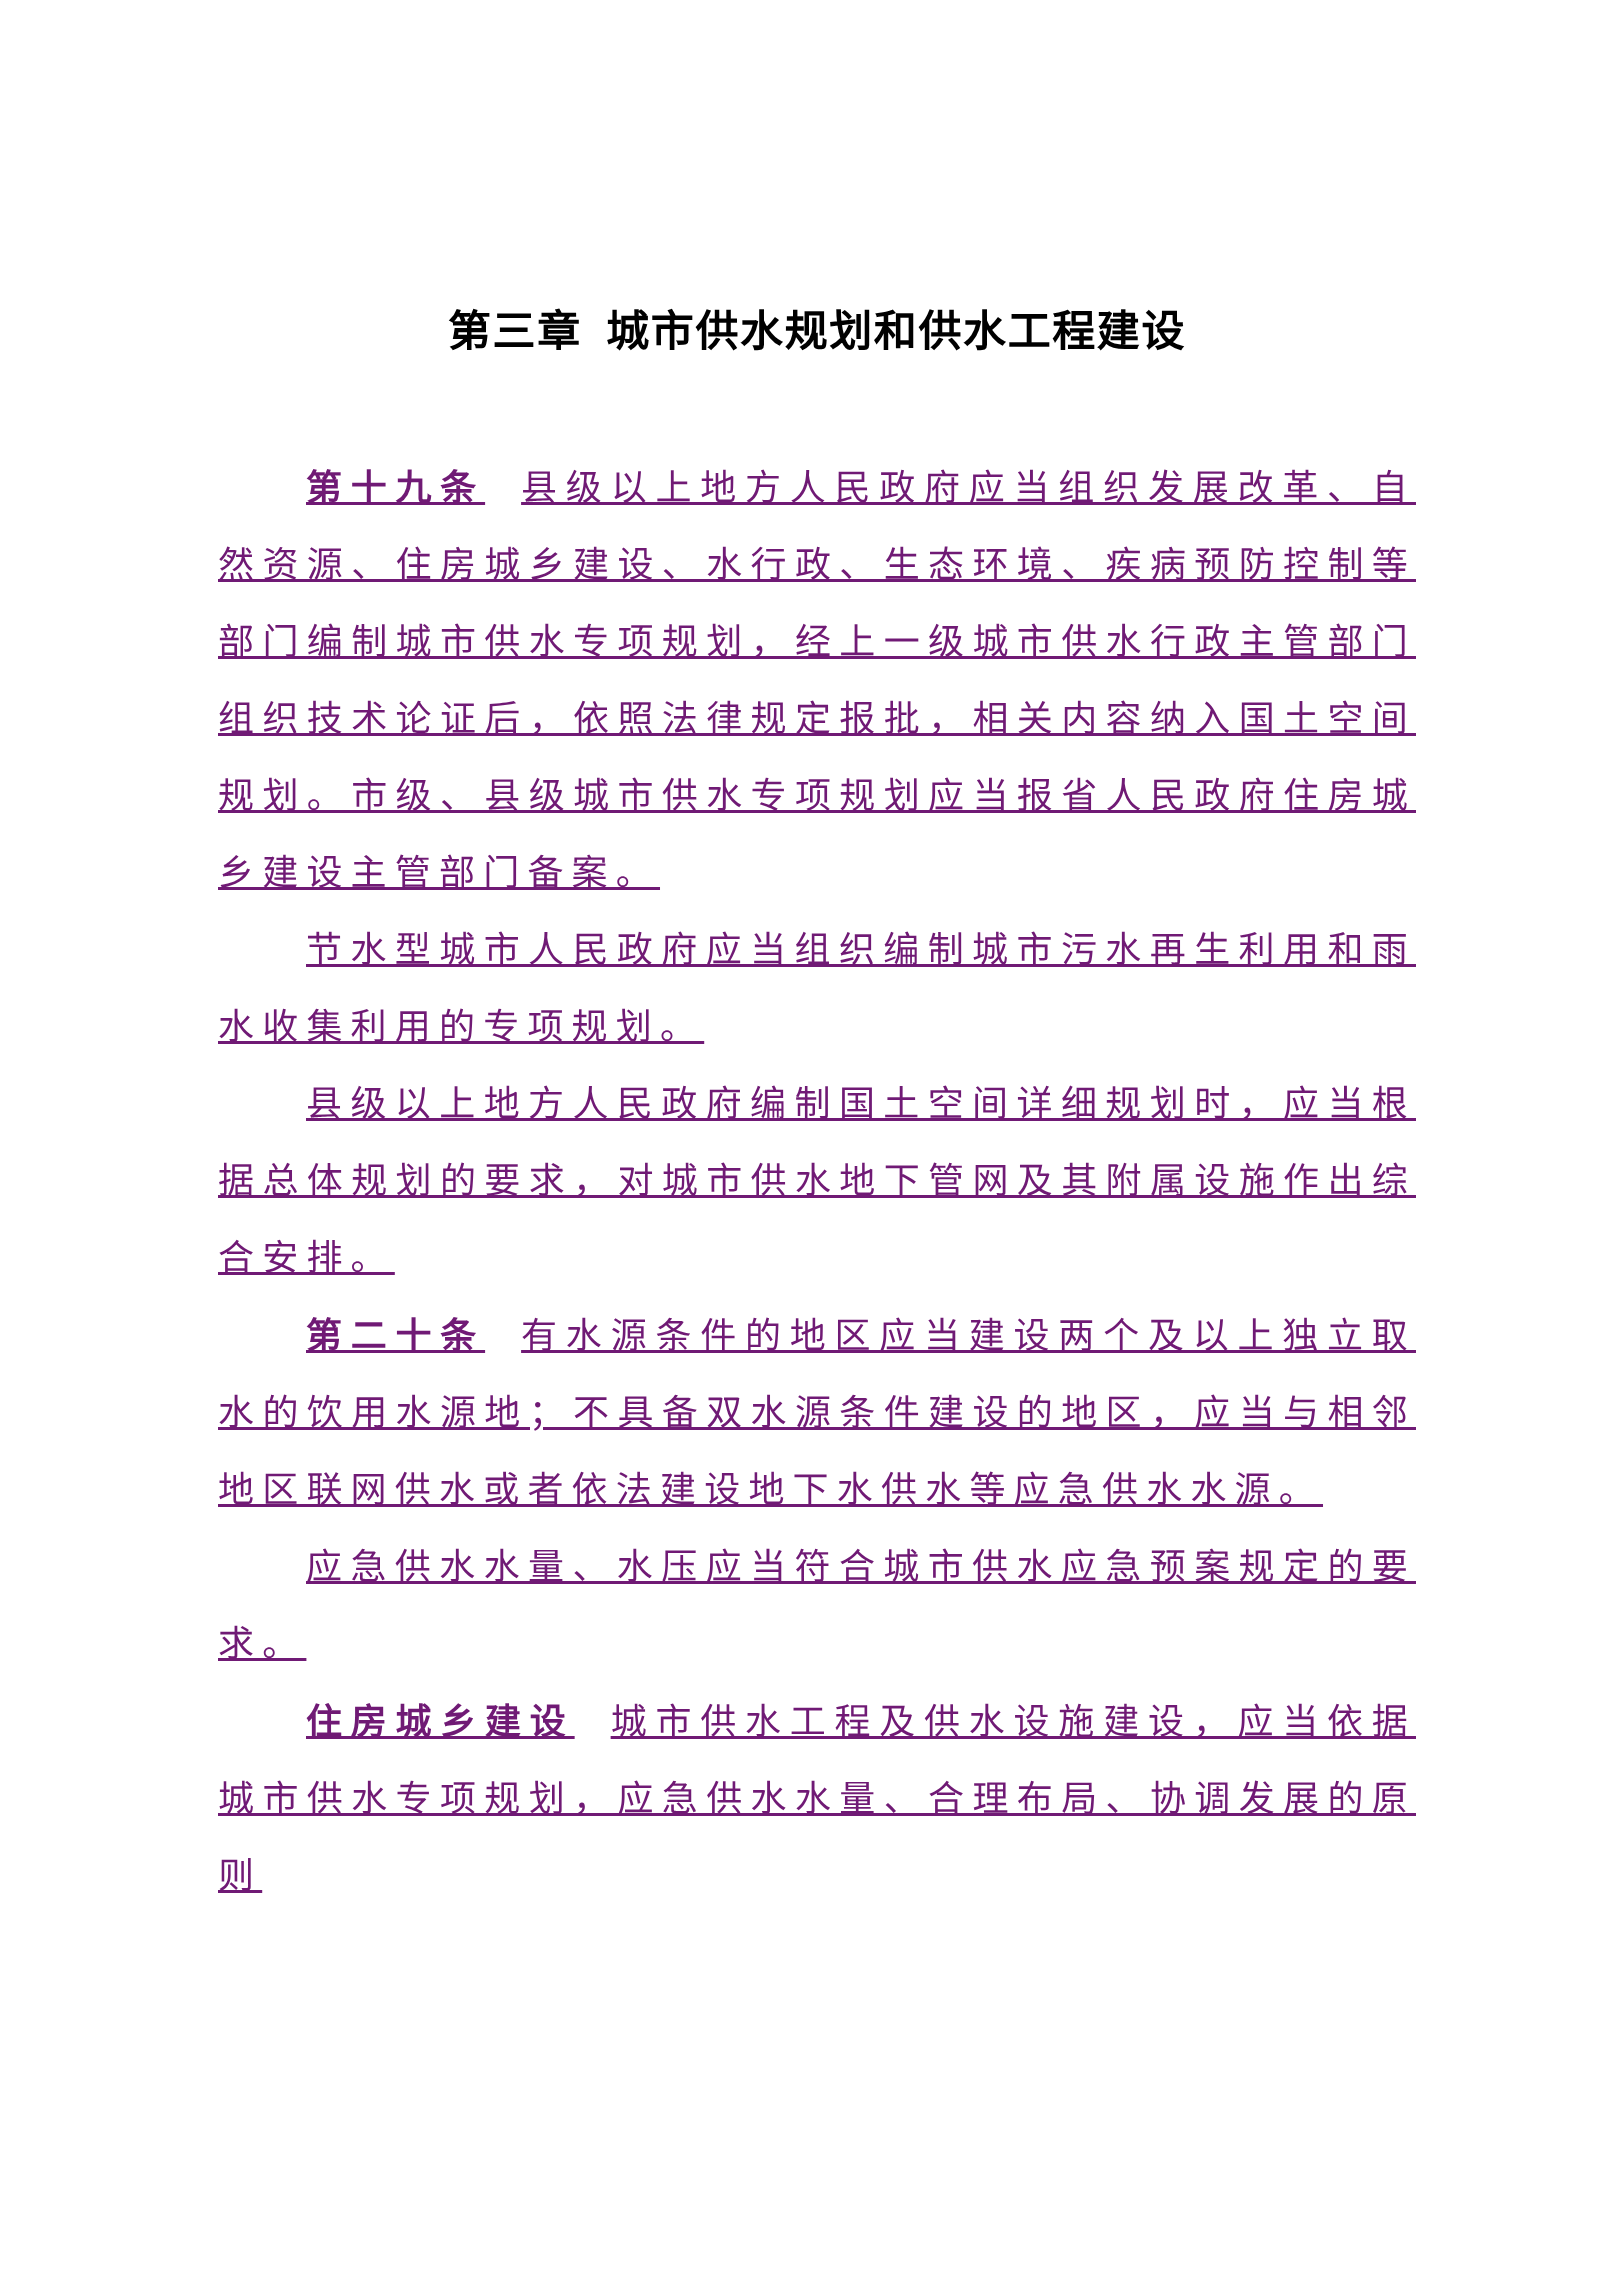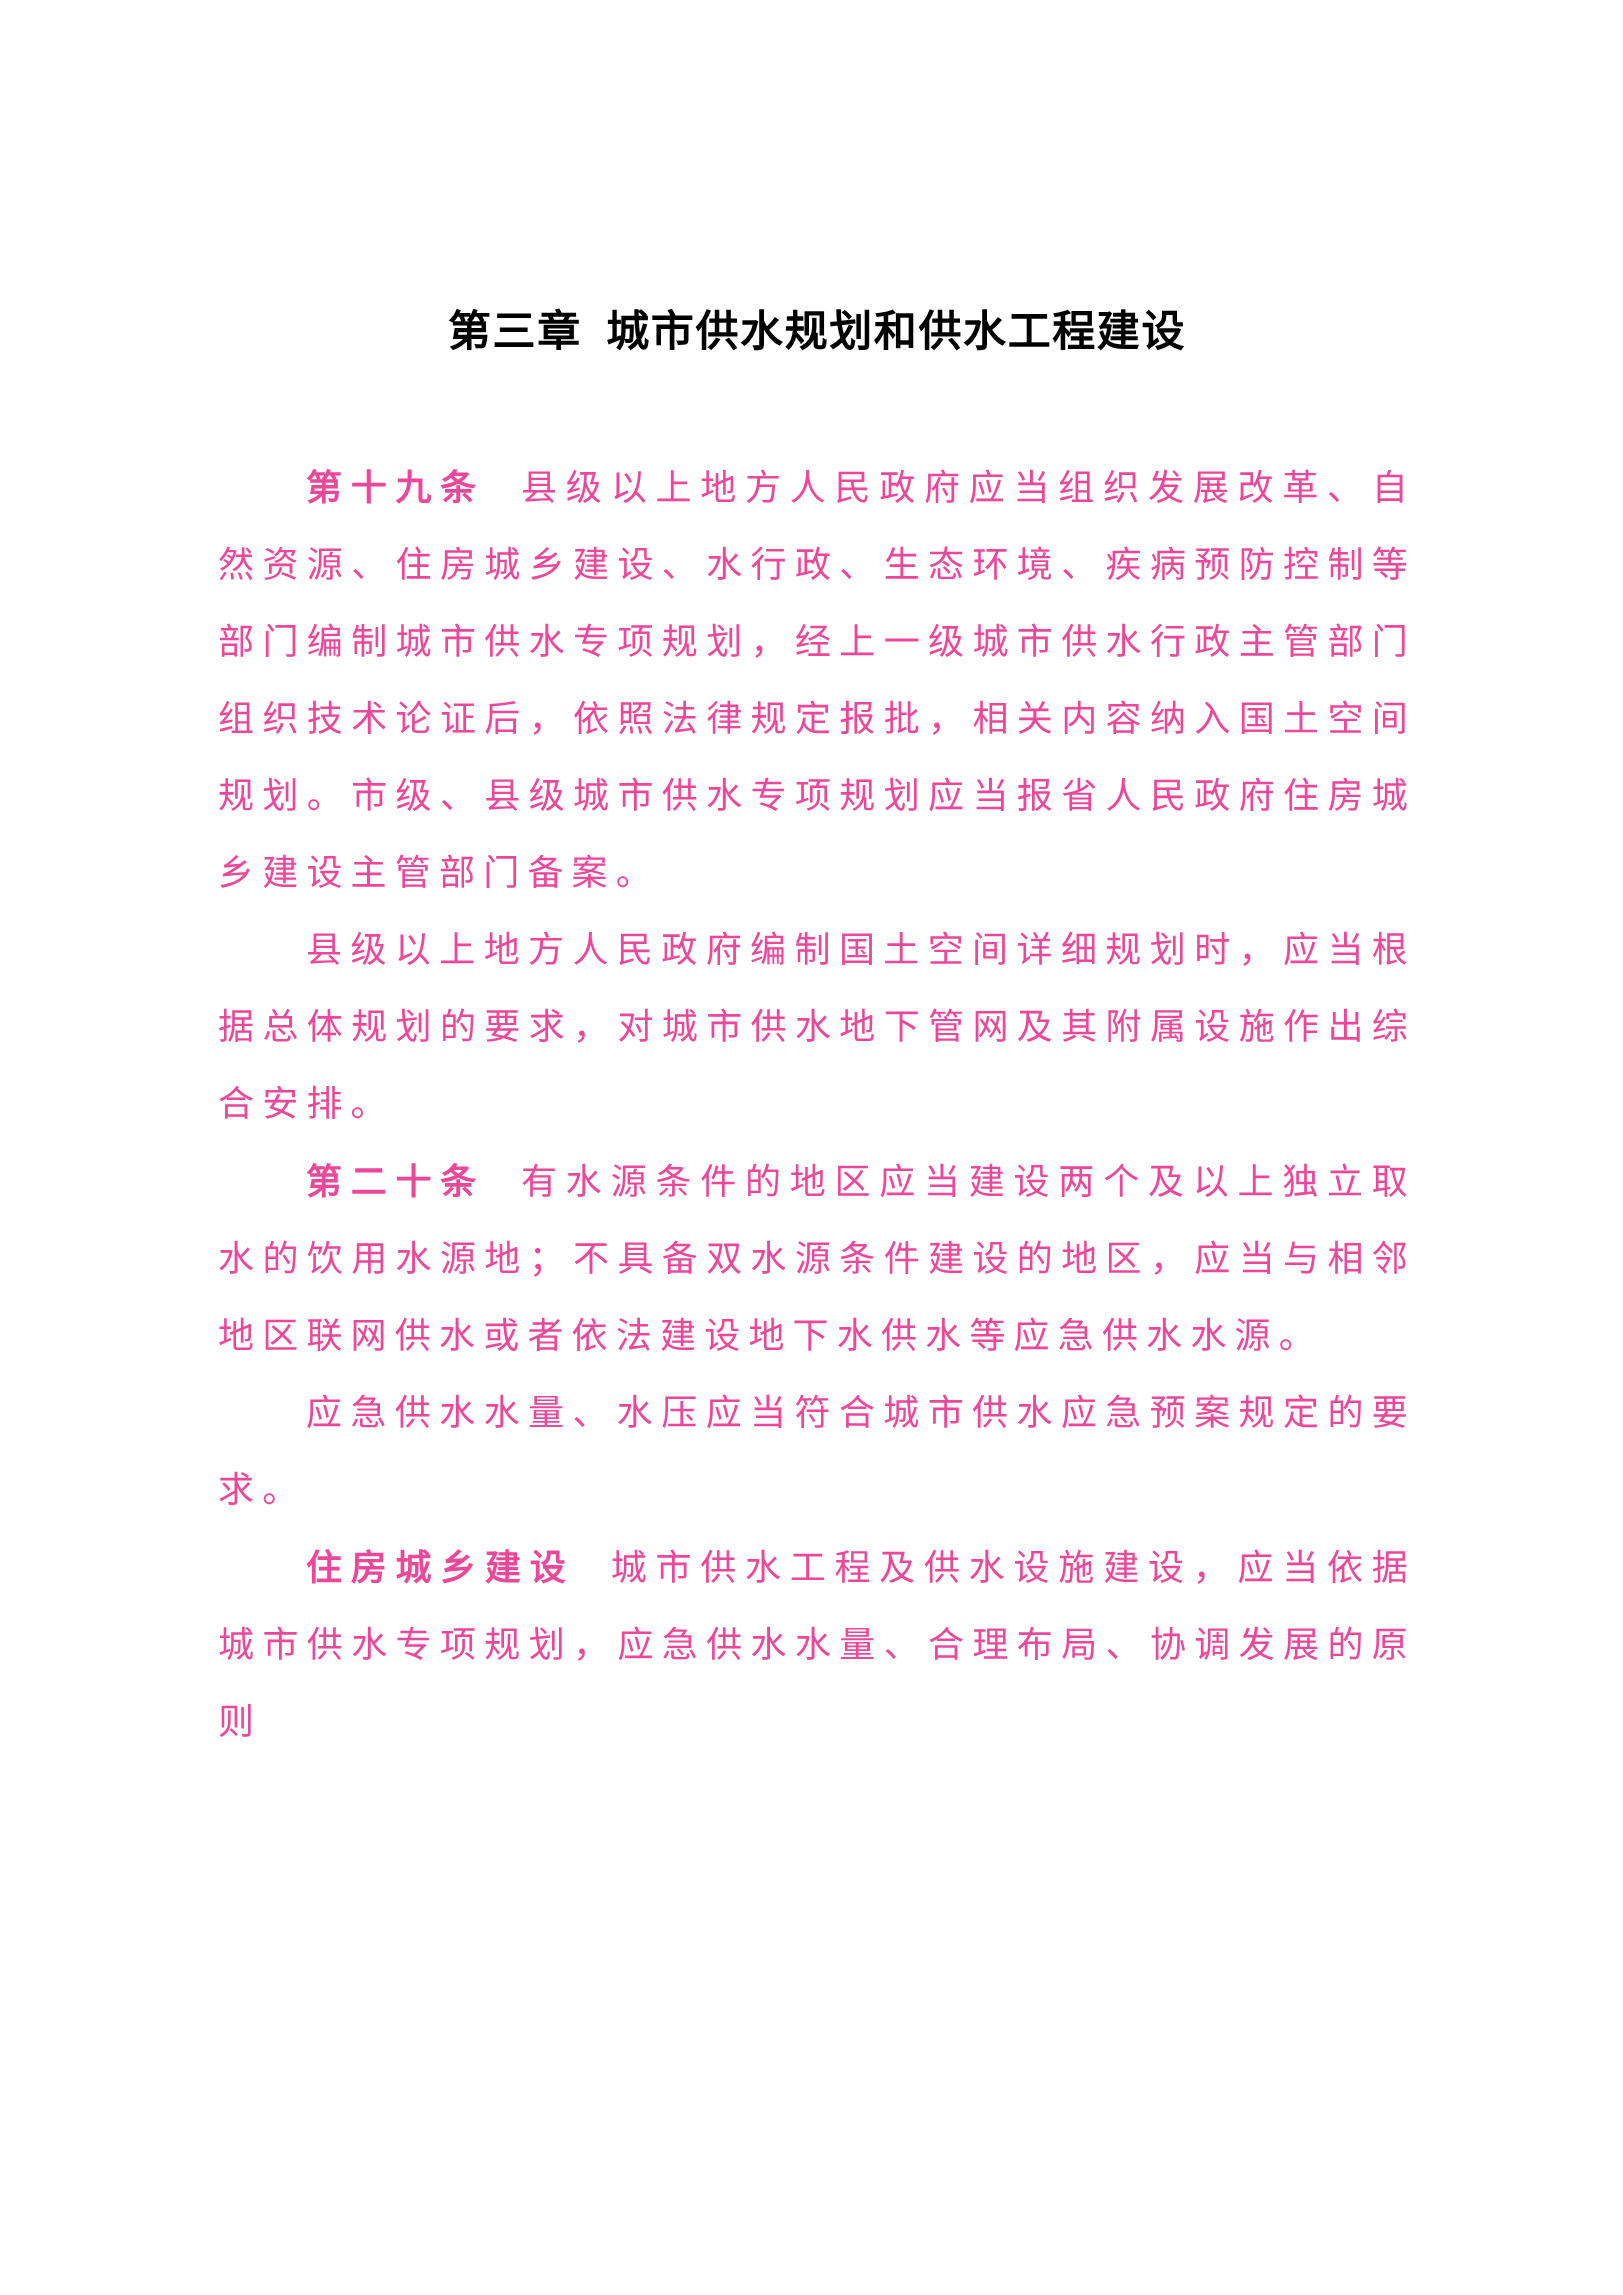--- a/index.html
+++ b/index.html
@@ -37,36 +37,38 @@
   }
   .doc-body .para {
     margin: 0;
     font-family: "Liberation Serif", "DejaVu Serif", serif;
     font-size: 36px;
     line-height: 77px;
     letter-spacing: 8.2px;
     text-align: justify;
     text-justify: inter-character;
     text-indent: 88px;
-    color: #ec4899;
+    color: #701a75;
+    text-decoration: underline;
   }
   .art-num {
     font-family: "Liberation Sans", "DejaVu Sans", sans-serif;
     font-weight: bold;
     margin-right: 36px;
   }
 </style>
 </head>
 <body>
 
 <div class="page">
   <div class="doc">
     <h1 class="chapter-heading"><span>第三章</span><span class="heading-gap"></span><span>城市供水规划和供水工程建设</span></h1>
     <div class="doc-body">
         <p class="para"><span class="art-num">第十九条</span><span>县级以上地方人民政府应当组织发展改革、自然资源、住房城乡建设、水行政、生态环境、疾病预防控制等部门编制城市供水专项规划，经上一级城市供水行政主管部门组织技术论证后，依照法律规定报批，相关内容纳入国土空间规划。市级、县级城市供水专项规划应当报省人民政府住房城乡建设主管部门备案。</span></p>
+        <p class="para"><span>节水型城市人民政府应当组织编制城市污水再生利用和雨水收集利用的专项规划。</span></p>
         <p class="para"><span>县级以上地方人民政府编制国土空间详细规划时，应当根据总体规划的要求，对城市供水地下管网及其附属设施作出综合安排。</span></p>
         <p class="para"><span class="art-num">第二十条</span><span>有水源条件的地区应当建设两个及以上独立取水的饮用水源地；不具备双水源条件建设的地区，应当与相邻地区联网供水或者依法建设地下水供水等应急供水水源。</span></p>
         <p class="para"><span>应急供水水量、水压应当符合城市供水应急预案规定的要求。</span></p>
         <p class="para"><span class="art-num">住房城乡建设</span><span>城市供水工程及供水设施建设，应当依据城市供水专项规划，应急供水水量、合理布局、协调发展的原则</span></p>
       </div>
   </div>
 </div>
 
 
 </body></html>

